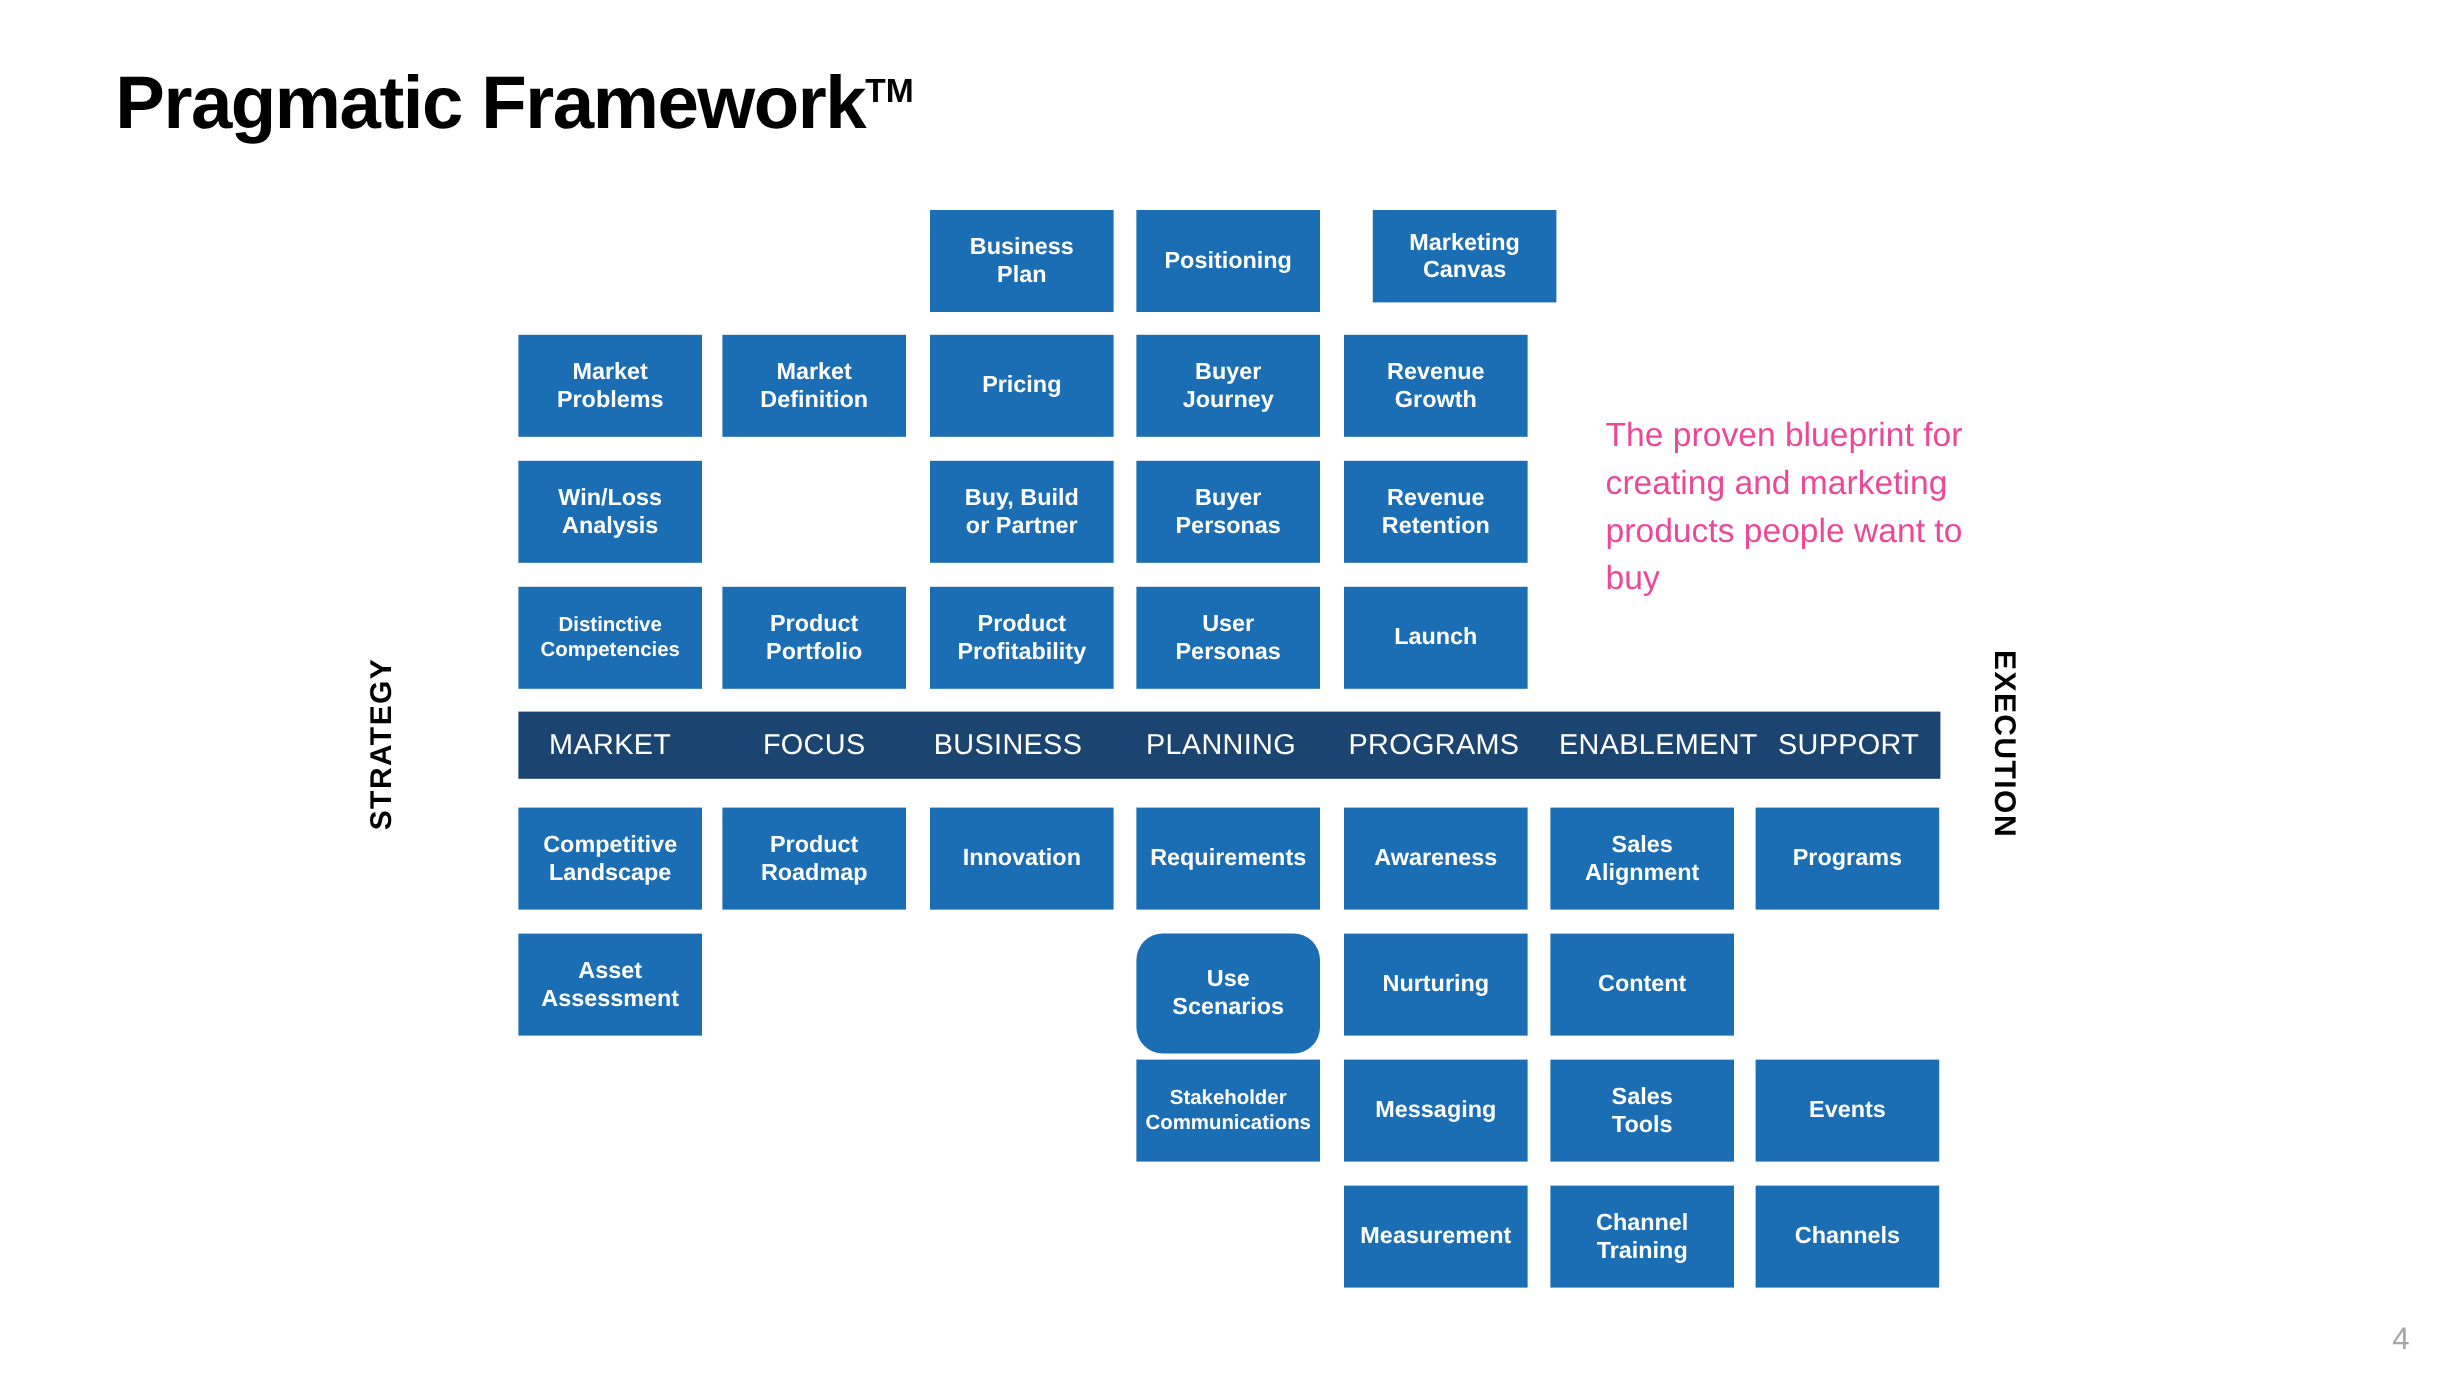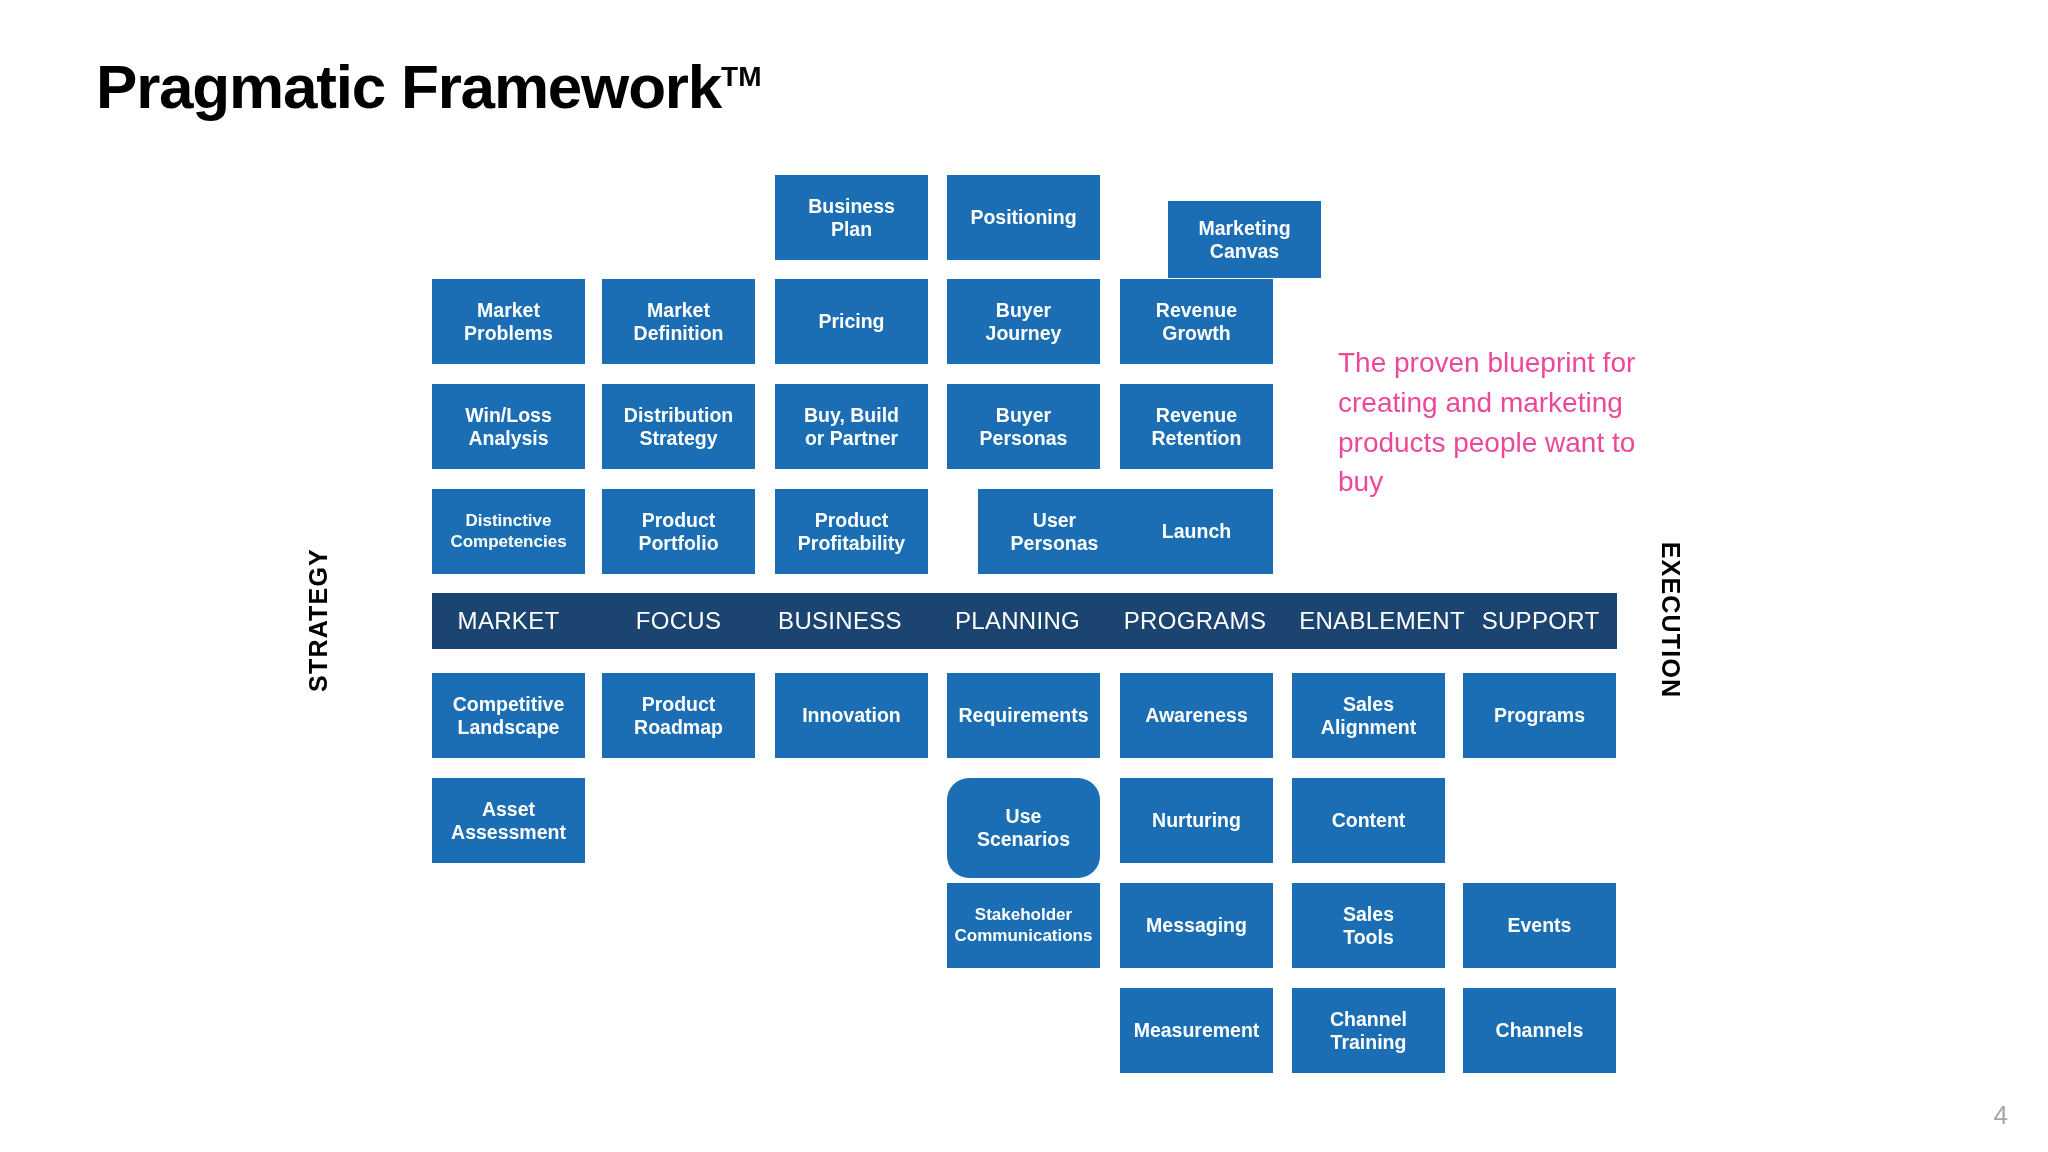--- a/index.html
+++ b/index.html
@@ -143,48 +143,46 @@
   <div class="vlabel" id="strategy-label">STRATEGY</div>
   <div class="vlabel" id="execution-label">EXECUTION</div>
 
   <div id="tagline">The proven blueprint for creating and marketing products people want to buy</div>
 
   <div id="pagenum">4</div>
 
 <div class="cell" style="left: 775px; top: 175px; width: 153px; height: 85px;">Business
 Plan</div>
     <div class="cell" style="left: 947px; top: 175px; width: 153px; height: 85px;">Positioning</div>
-    <div class="cell" style="left: 1168px; top: 175px; width: 153px; height: 77px; margin-top: 26px;">Marketing
+    <div class="cell" style="left: 1144px; top: 175px; width: 153px; height: 77px;">Marketing
 Canvas</div>
     <div class="cell" style="left: 432px; top: 279px; width: 153px; height: 85px;">Market
 Problems</div>
     <div class="cell" style="left: 602px; top: 279px; width: 153px; height: 85px;">Market
 Definition</div>
     <div class="cell" style="left: 775px; top: 279px; width: 153px; height: 85px;">Pricing</div>
     <div class="cell" style="left: 947px; top: 279px; width: 153px; height: 85px;">Buyer
 Journey</div>
     <div class="cell" style="left: 1120px; top: 279px; width: 153px; height: 85px;">Revenue
 Growth</div>
     <div class="cell" style="left: 432px; top: 384px; width: 153px; height: 85px;">Win/Loss
 Analysis</div>
-    <div class="cell" style="left: 602px; top: 384px; width: 153px; height: 85px;">Distribution
-Strategy</div>
     <div class="cell" style="left: 775px; top: 384px; width: 153px; height: 85px;">Buy, Build
 or Partner</div>
     <div class="cell" style="left: 947px; top: 384px; width: 153px; height: 85px;">Buyer
 Personas</div>
     <div class="cell" style="left: 1120px; top: 384px; width: 153px; height: 85px;">Revenue
 Retention</div>
     <div class="cell small" style="left: 432px; top: 489px; width: 153px; height: 85px;">Distinctive
 Competencies</div>
     <div class="cell" style="left: 602px; top: 489px; width: 153px; height: 85px;">Product
 Portfolio</div>
     <div class="cell" style="left: 775px; top: 489px; width: 153px; height: 85px;">Product
 Profitability</div>
-    <div class="cell" style="left: 947px; top: 489px; width: 153px; height: 85px; margin-left: 31px;">User
+    <div class="cell" style="left: 947px; top: 489px; width: 153px; height: 85px;">User
 Personas</div>
     <div class="cell" style="left: 1120px; top: 489px; width: 153px; height: 85px;">Launch</div>
     <div class="cell" style="left: 432px; top: 673px; width: 153px; height: 85px;">Competitive
 Landscape</div>
     <div class="cell" style="left: 602px; top: 673px; width: 153px; height: 85px;">Product
 Roadmap</div>
     <div class="cell" style="left: 775px; top: 673px; width: 153px; height: 85px;">Innovation</div>
     <div class="cell" style="left: 947px; top: 673px; width: 153px; height: 85px;">Requirements</div>
     <div class="cell" style="left: 1120px; top: 673px; width: 153px; height: 85px;">Awareness</div>
     <div class="cell" style="left: 1292px; top: 673px; width: 153px; height: 85px;">Sales

